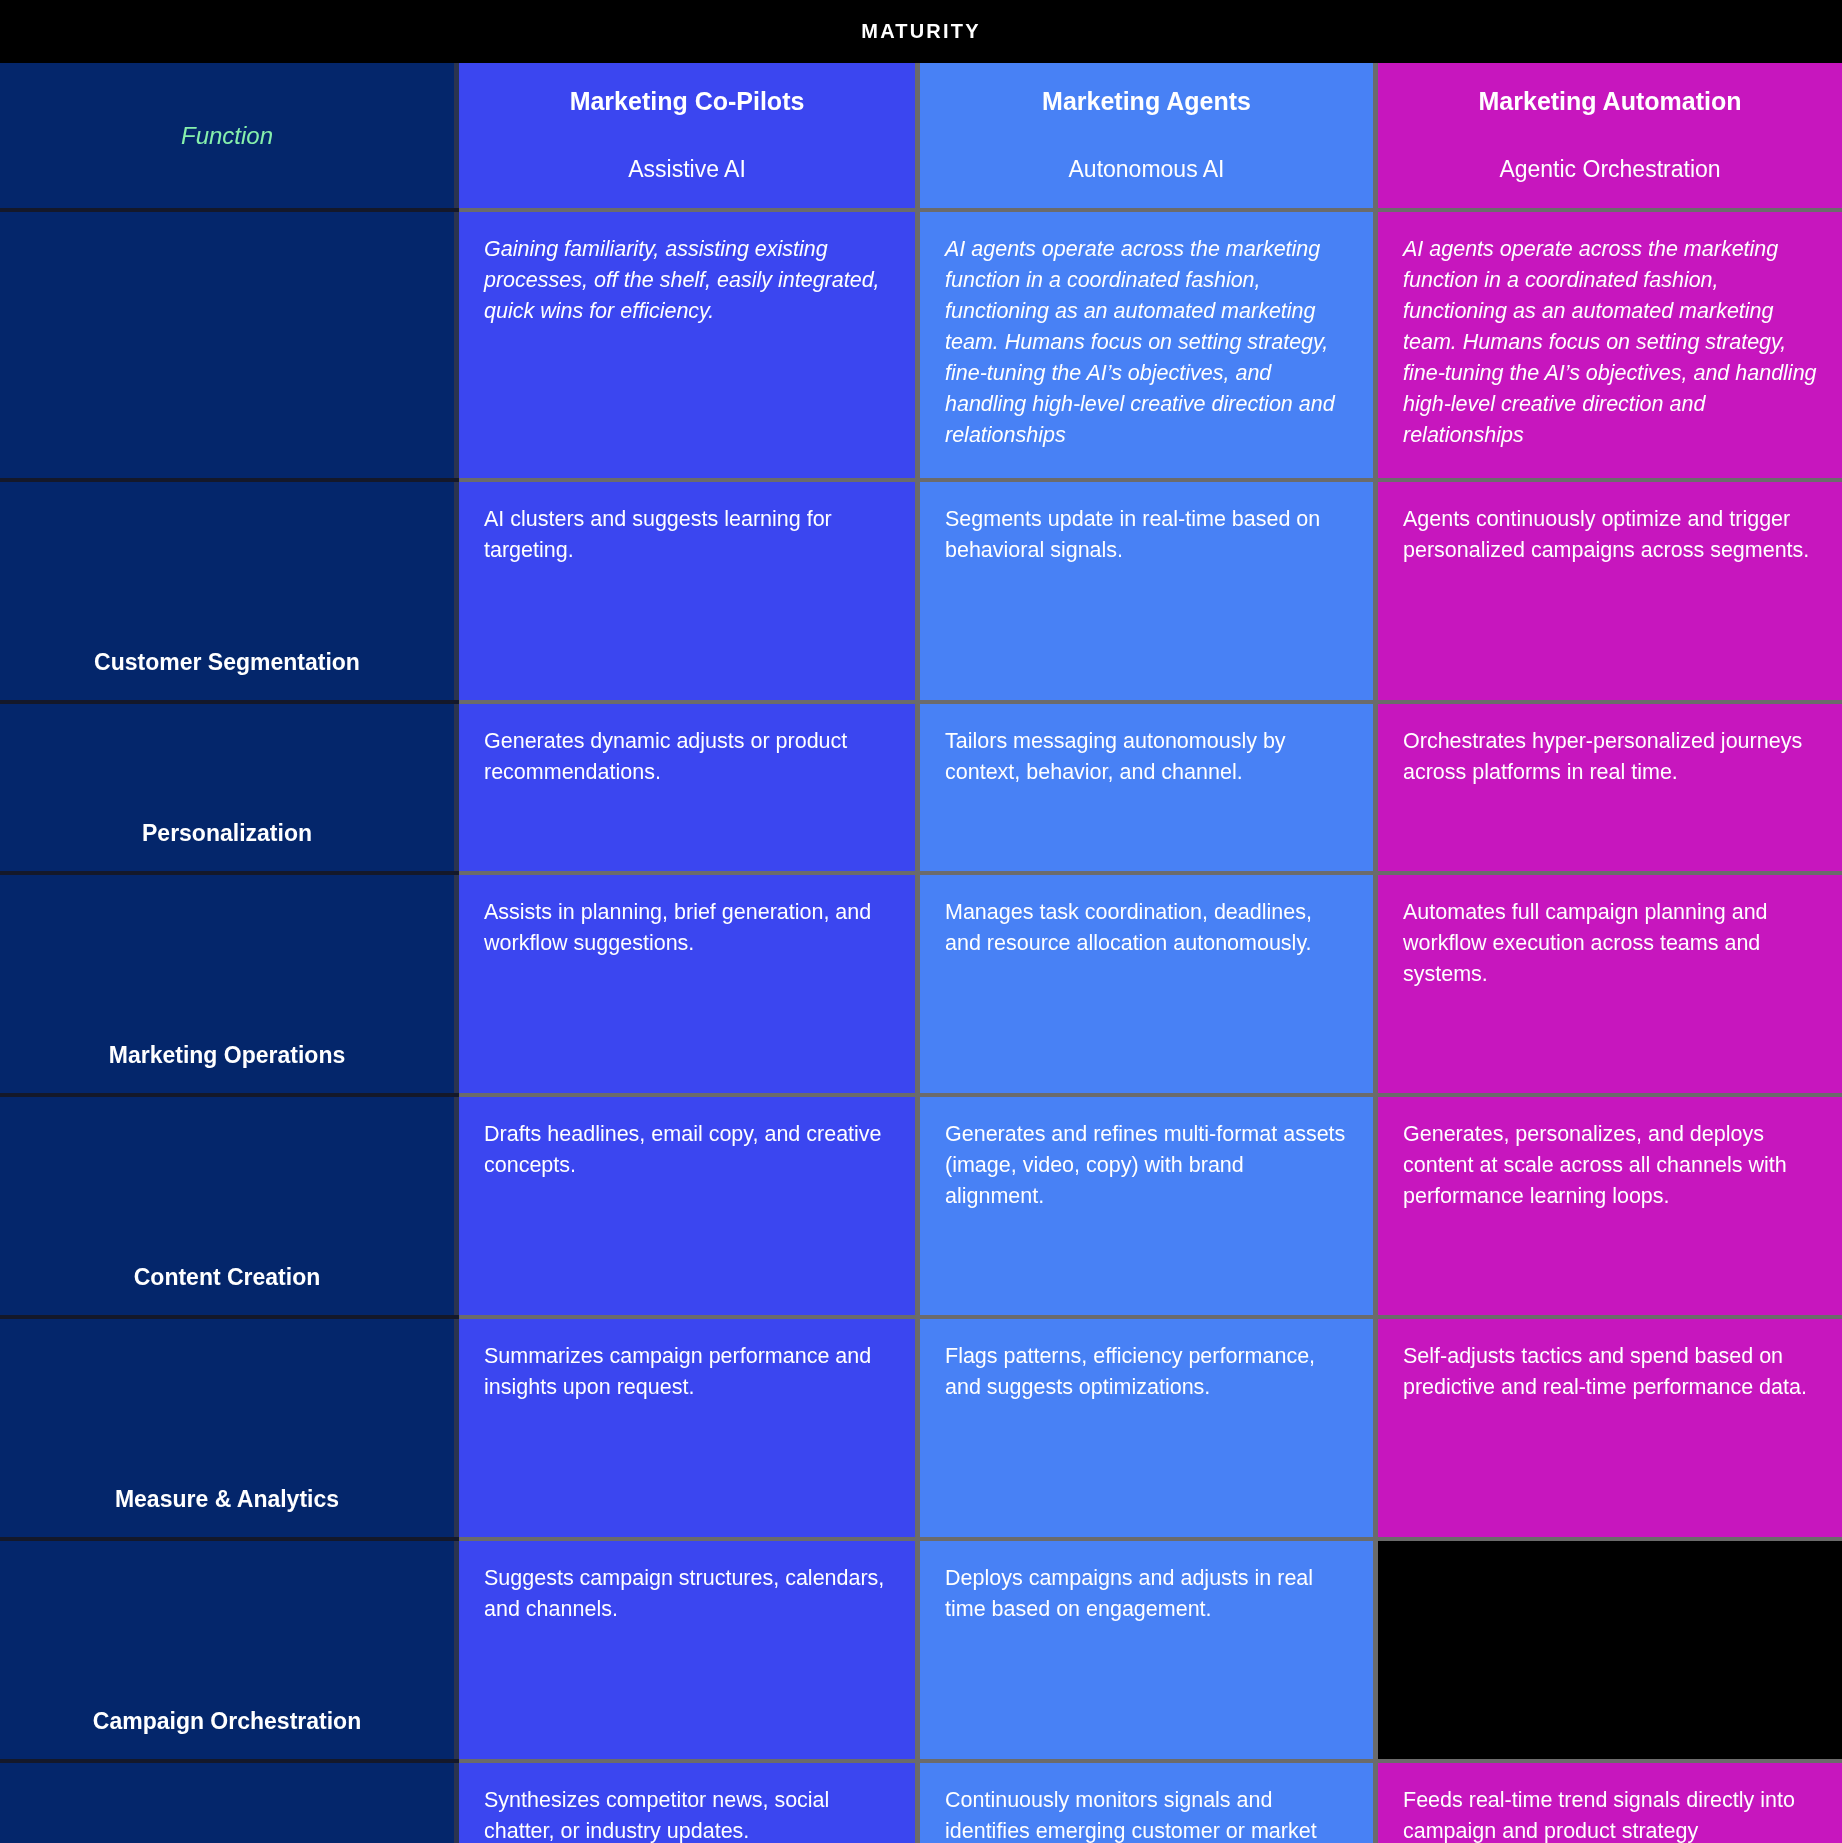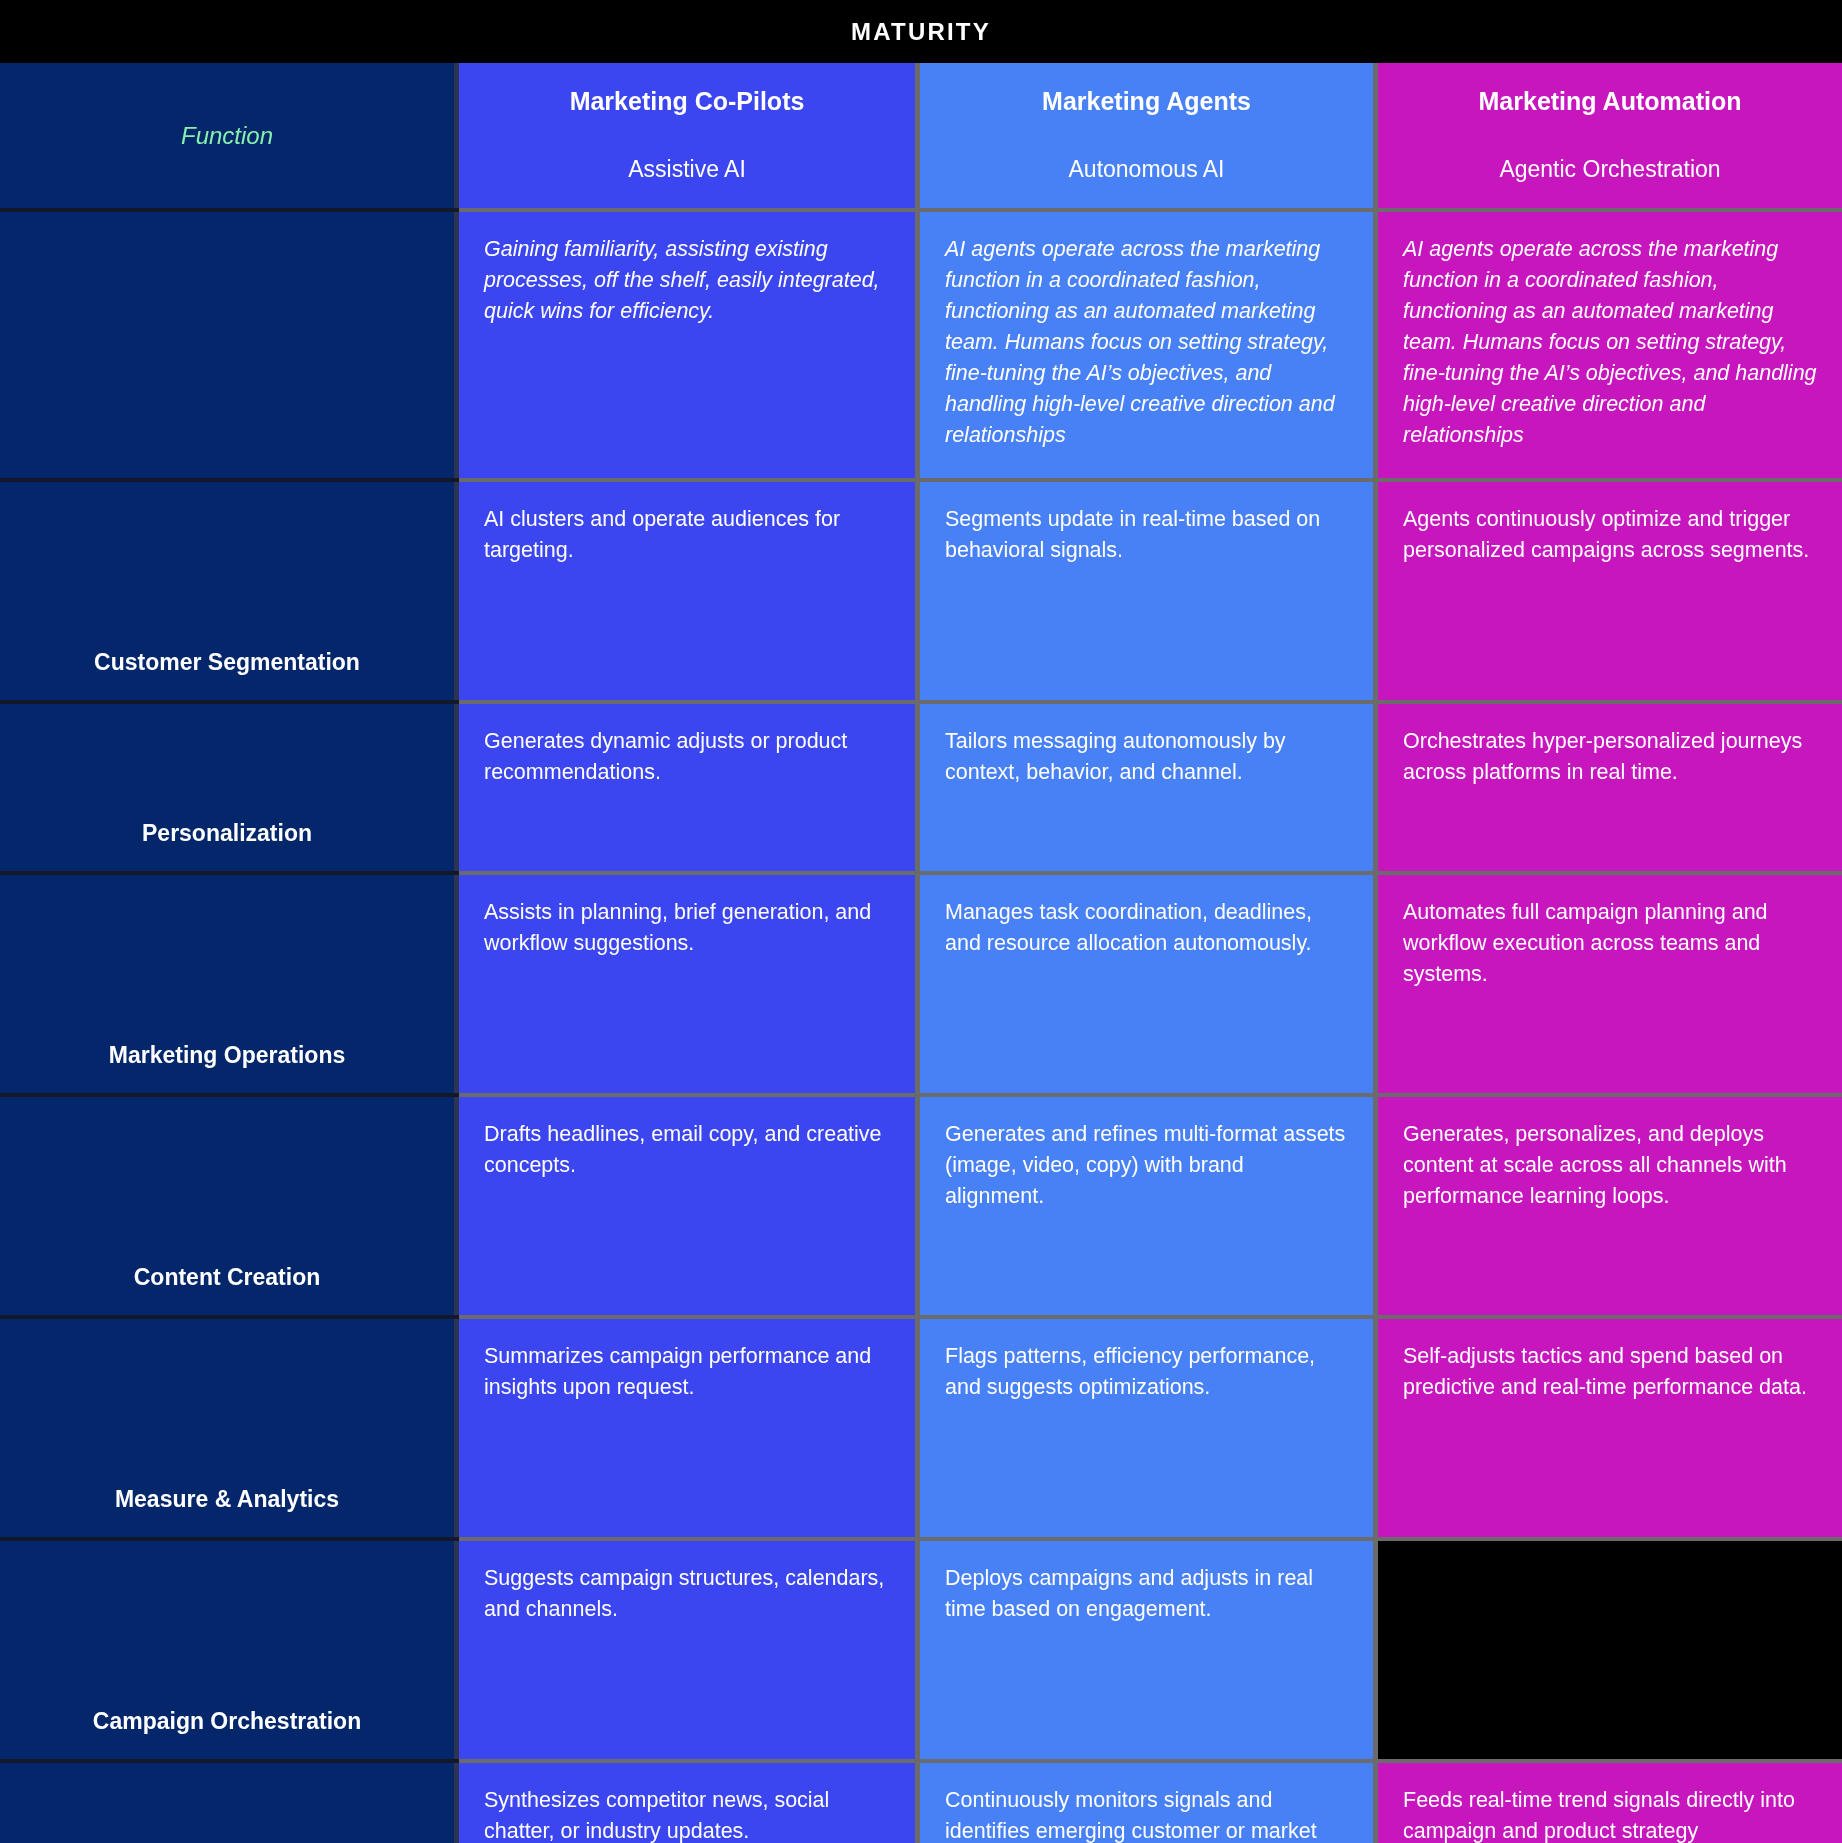--- a/index.html
+++ b/index.html
@@ -24,21 +24,21 @@
   
   .title-bar {
     height: 63px;
     display: flex;
     align-items: center;
     justify-content: center;
     background: #000000;
   }
   .title-bar .title {
     color: #ffffff;
-    font-size: 24px;
+    font-size: 20px;
     font-weight: bold;
     letter-spacing: 2.2px;
   }
 
   
   .grid {
     display: grid;
     grid-template-columns: 459px 461px 458px 464px;
     width: 1842px;
   }
@@ -181,21 +181,21 @@
       <div class="dv-grey"></div>
       <div class="dv-grey"></div>
       <div class="dv-grey"></div>
   </div>
 
   <div class="grid body-row r-tall-1">
     <div class="cell c-fn sep-r-dark">
       <span class="fn-name">Customer Segmentation</span>
     </div>
     <div class="cell c-copi sep-r-grey">
-      <div class="body-text">AI clusters and operate audiences for targeting.</div>
+      <div class="body-text">AI clusters and suggests learning for targeting.</div>
     </div>
     <div class="cell c-agent sep-r-grey">
       <div class="body-text">Segments update in real-time based on behavioral signals.</div>
     </div>
     <div class="cell c-auto">
       <div class="body-text">Agents continuously optimize and trigger personalized campaigns across segments.</div>
     </div>
   </div>
   <div class="divider-row">
     <div class="dv-dark"></div>

